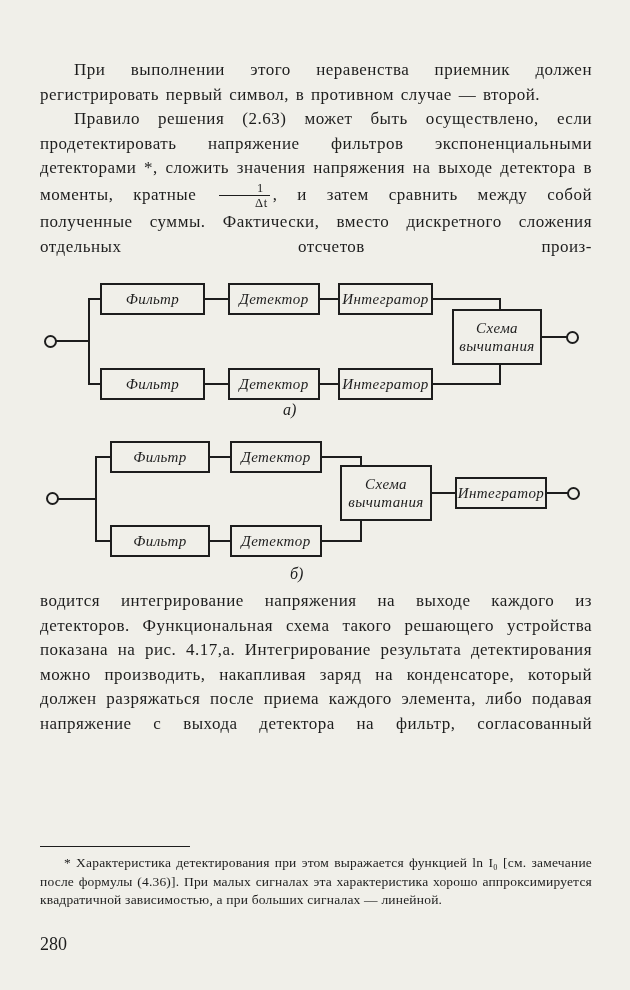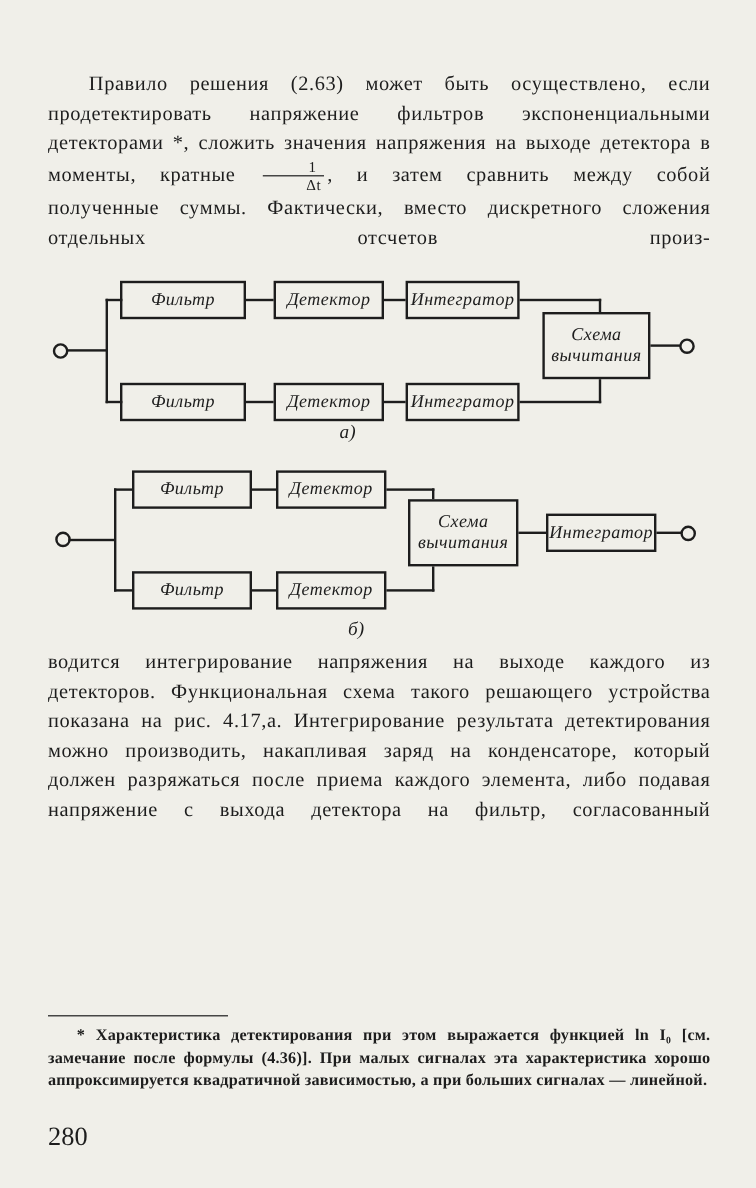--- a/index.html
+++ b/index.html
@@ -51,33 +51,34 @@
     border:2px solid var(--ink); border-radius:50%;
     background:var(--paper);
   }
   .dg-label { position:absolute; font-style:italic; font-size:16px; }
 
   .caption {
     text-align:center; font-size:15px; letter-spacing:0.4px;
     margin:12px 0 20px;
   }
 
-  .footnote { position:absolute; left:40px; right:38px; top:846px;font-weight:bold; }
+  .footnote { position:absolute; left:40px; right:38px; top:846px; }
   .fn-rule { width:150px; border-top:1.8px solid var(--ink); margin-bottom:7px; }
   .fn-text {
     margin:0; font-size:13.5px; line-height:18.5px;
     text-align:justify; text-indent:24px; letter-spacing:0.2px;
   }
-  .page-number { position:absolute; left:40px; top:934px; font-size:22px; }
+  .page-number { position:absolute; left:40px; top:934px; font-size:18px; }
 </style>
 </head>
 <body>
 
 <div class="page">
 
+  <p class="body-text indent"><span>При выполнении этого неравенства приемник должен регистрировать первый символ, в противном случае — второй.</span></p>
 
   <p class="body-text indent jlast"><span>Правило решения (2.63) может быть осуществлено, если продетектировать напряжение фильтров экспоненциальными детекторами *, сложить значения напряжения на выходе детектора в моменты, кратные</span>
     <span class="frac">
         <span class="fnum">1</span>
         <span class="fden">Δt</span>
       </span><span>, и затем сравнить между собой полученные суммы. Фактически, вместо дискретного сложения отдельных отсчетов произ-</span></p>
 
   <div class="dg dg-a">
     <span class="term" style="left:44px; top:62px;"></span>
     <div class="hl" style="left:55px; top:67px; width:35px;"></div>

